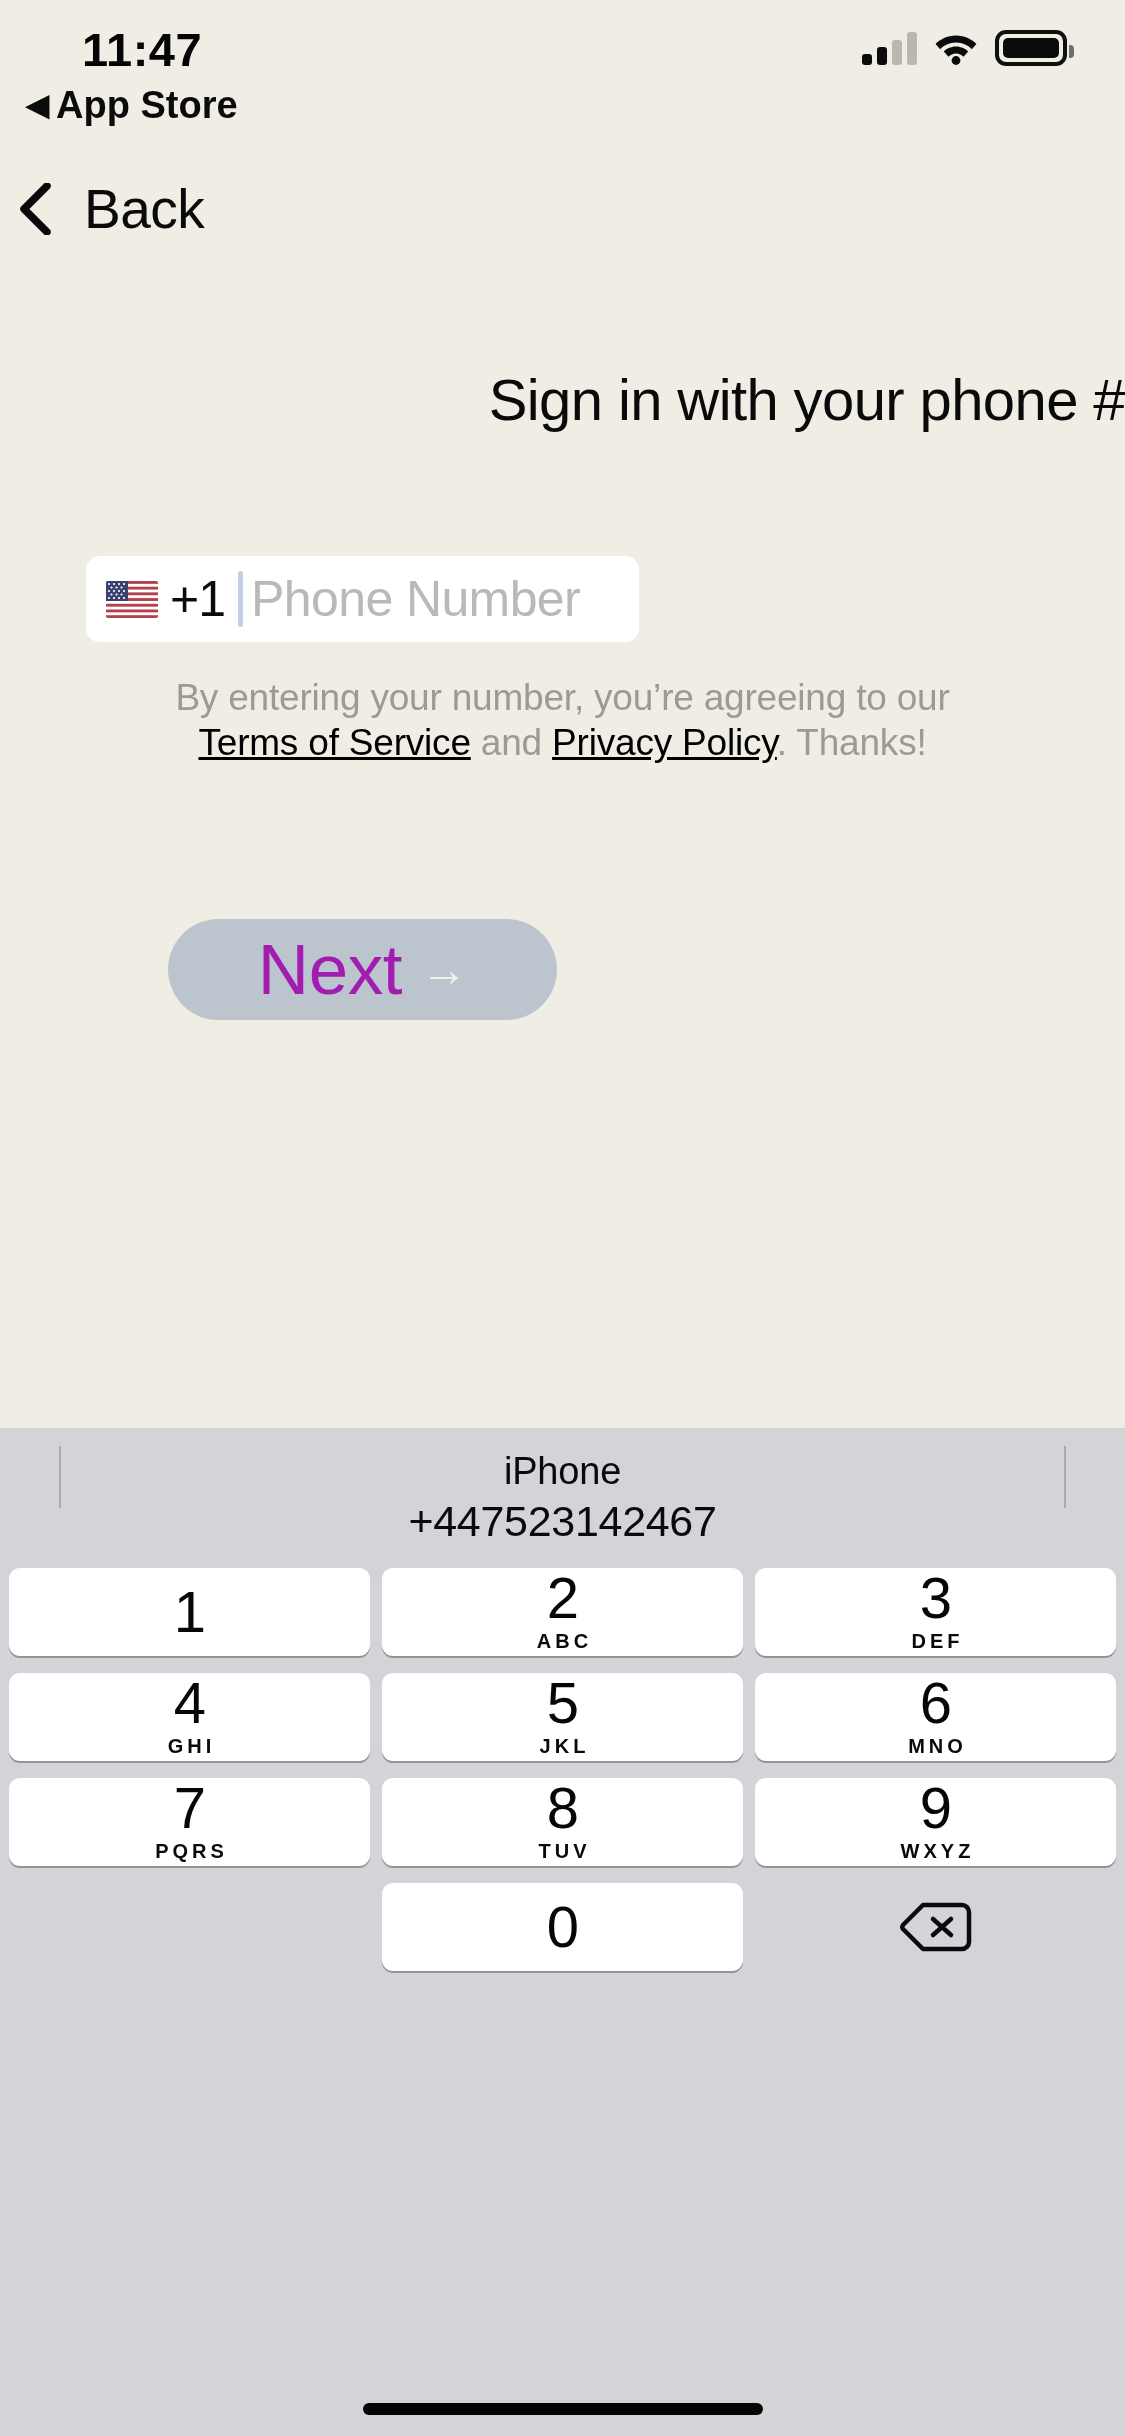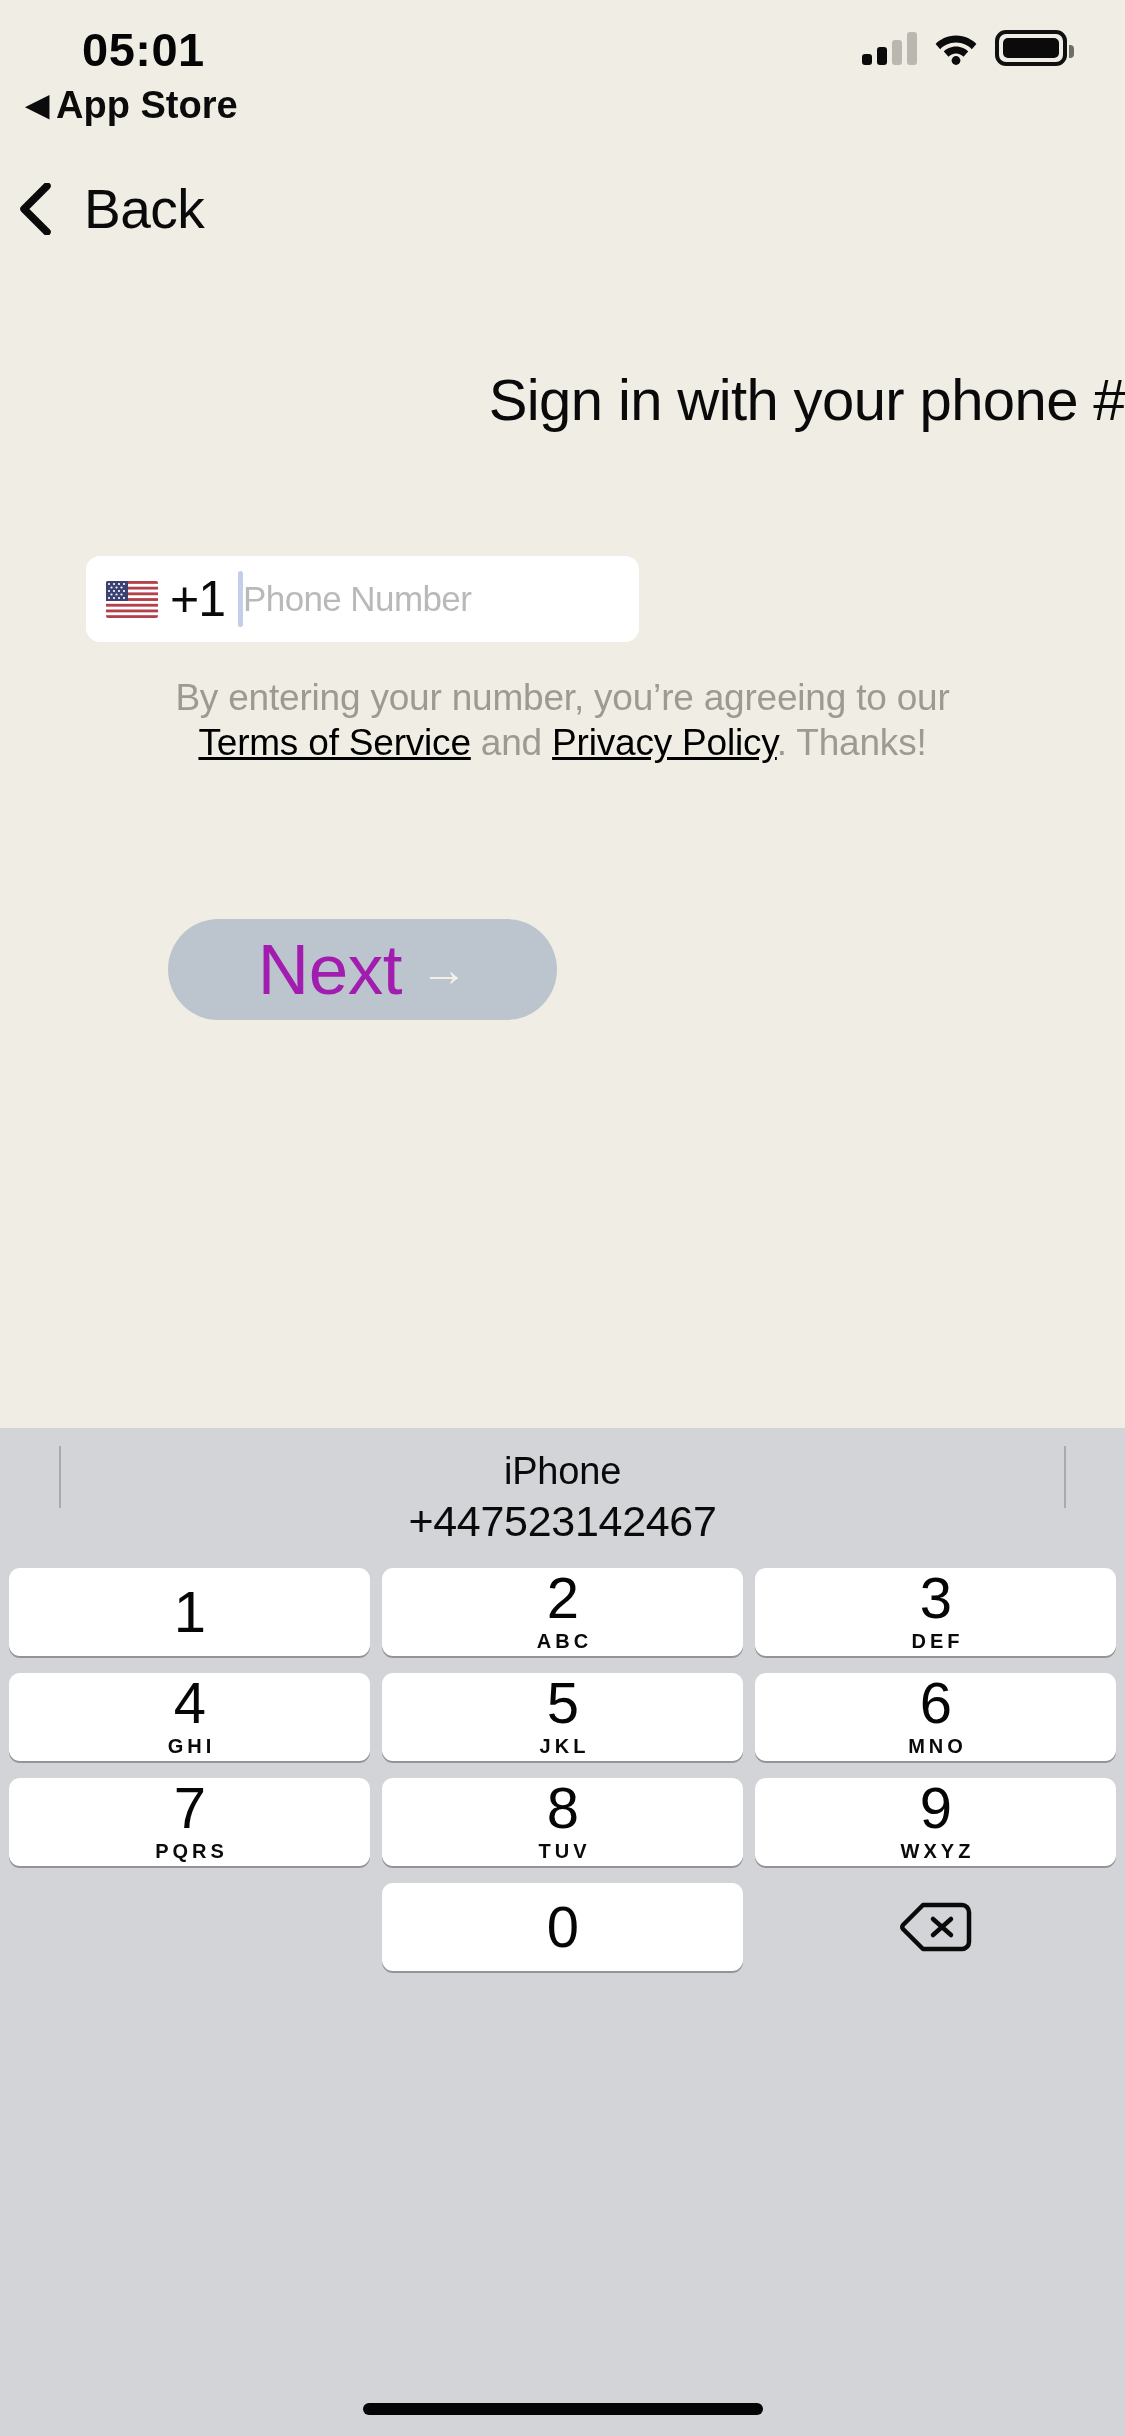--- a/index.html
+++ b/index.html
@@ -180,24 +180,24 @@
     margin-right: 13px;
   }
   .caret {
     width: 5px;
     height: 56px;
     background: #c3cfe8;
     border-radius: 3px;
     flex: none;
   }
   .placeholder {
-    font-size: 35px;
+    font-size: 50px;
     color: #b9b9b9;
     letter-spacing: -0.6px;
-    margin-left: 0;
+    margin-left: 8px;
     white-space: nowrap;
   }
 
   .legal {
     position: absolute;
     top: 407px;
     left: 0;
     right: 0;
     text-align: center;
     font-size: 37px;
@@ -325,21 +325,21 @@
     background: #050505;
     border-radius: 8px;
   }
 </style>
 </head>
 <body>
 
 <div class="screen">
 
   <div class="status-bar">
-    <div class="status-time">05:01</div>
+    <div class="status-time">11:47</div>
     <div class="status-return">
       <span class="tri">◀</span>
       <span>App Store</span>
     </div>
     <div class="status-right">
       <span class="sig">
         <i class="on"></i>
           <i class="on"></i>
           <i></i>
           <i></i>

